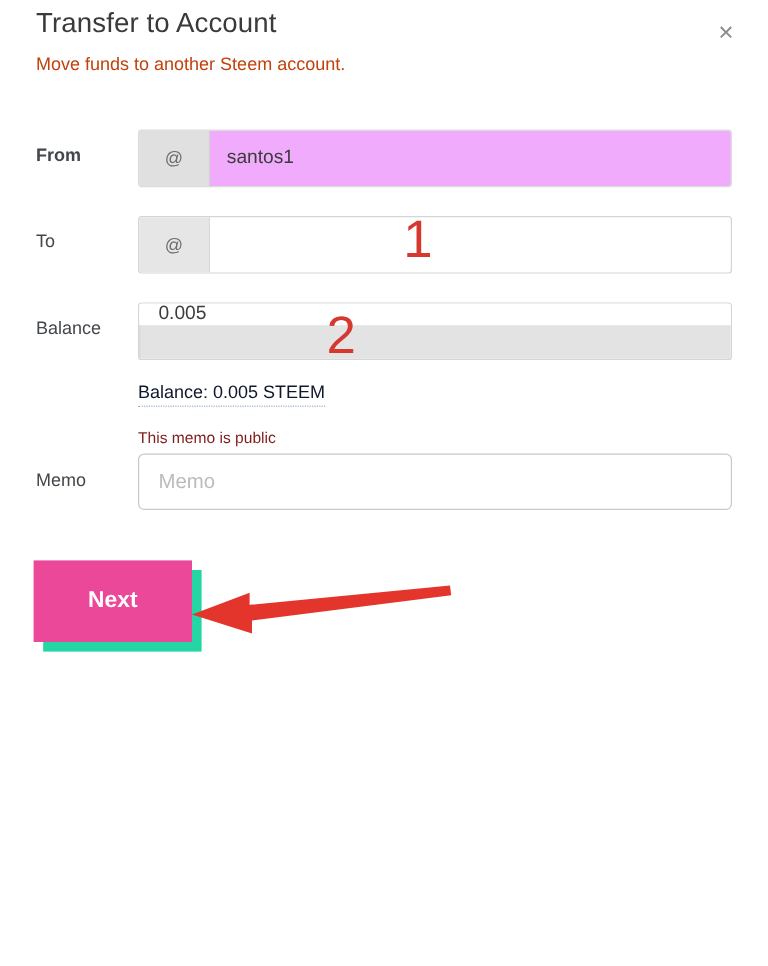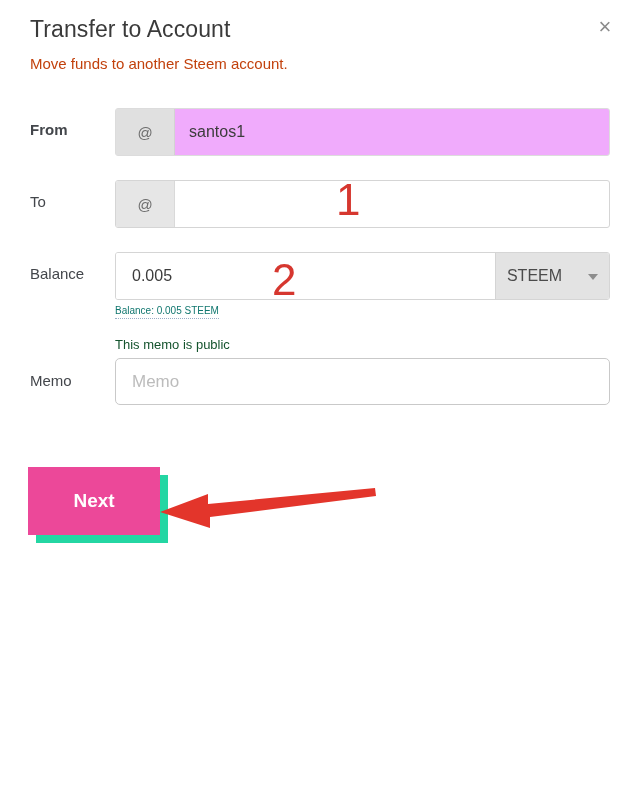--- a/index.html
+++ b/index.html
@@ -21,21 +21,21 @@
     width: 640px;
     height: 805px;
     box-sizing: border-box;
     padding: 0;
   }
 
   
   .header {
     position: absolute;
     left: 30px;
-    top: 14px;
+    top: 4px;
     right: 30px;
   }
   .title {
     font-size: 23px;
     font-weight: 400;
     color: #3a3a3a;
     letter-spacing: 0.1px;
     line-height: 30px;
     margin: 0;
   }
@@ -139,20 +139,21 @@
 
   
   .amount-group {
     display: flex;
     align-items: stretch;
     height: 46px;
     border: 1px solid #d5d5d5;
     border-radius: 3px;
     overflow: hidden;
     background: #ffffff;
+    flex-direction: column;
   }
   .amount-input {
     flex: 1 1 auto;
     border: none;
     outline: none;
     font-size: 16px;
     color: #3c3c3c;
     padding: 0 16px;
     background: #ffffff;
     font-family: "Liberation Sans", sans-serif;
@@ -177,32 +178,32 @@
     border-left: 5px solid transparent;
     border-right: 5px solid transparent;
     border-top: 6px solid #8d8d8d;
     display: inline-block;
     position: relative;
     top: 1px;
   }
 
   .balance-link {
     display: inline-block;
-    margin-top: 0;
-    font-size: 10px;
-    color: #0f766e;
+    margin-top: 19px;
+    font-size: 15px;
+    color: #0f172a;
     border-bottom: 1px dotted #98aec5;
     padding-bottom: 2px;
     cursor: pointer;
     text-decoration: none;
   }
 
   .memo-hint {
     font-size: 13px;
-    color: #14532d;
+    color: #7f1d1d;
     margin-bottom: 6px;
   }
   .memo-input {
     width: 100%;
     height: 47px;
     box-sizing: border-box;
     border: 1px solid #c9c9c9;
     border-radius: 5px;
     font-size: 17px;
     color: #3c3c3c;

